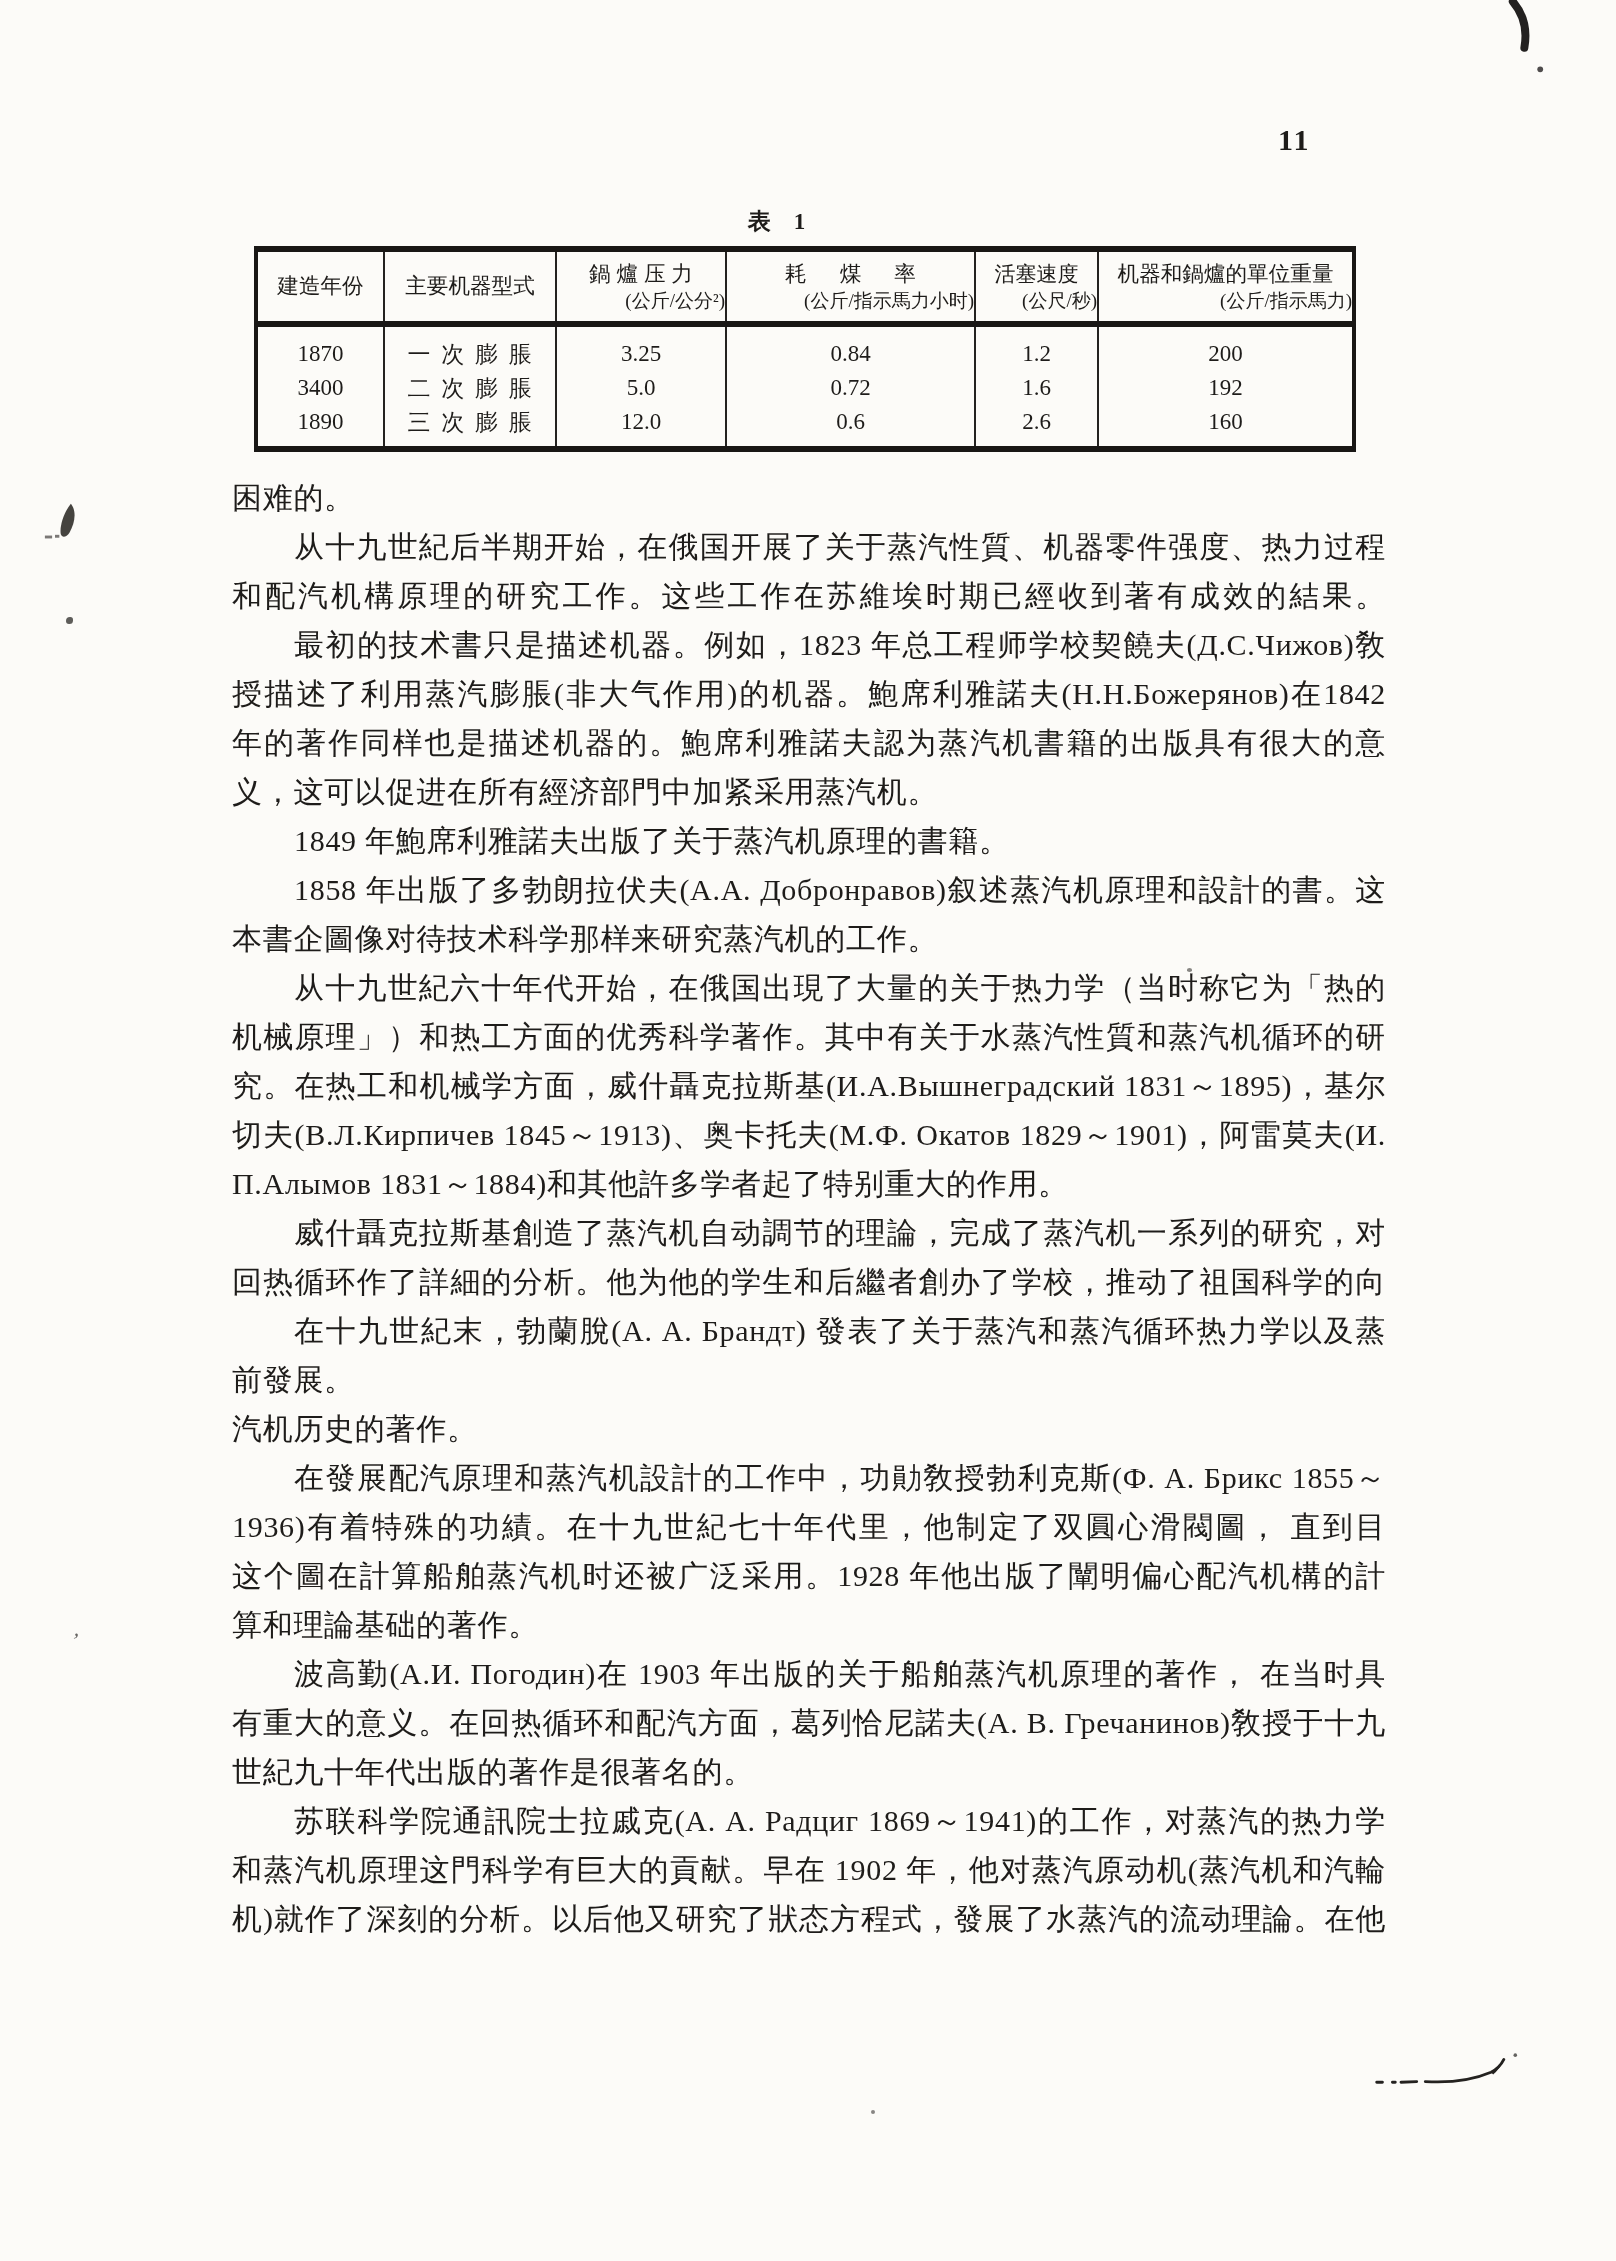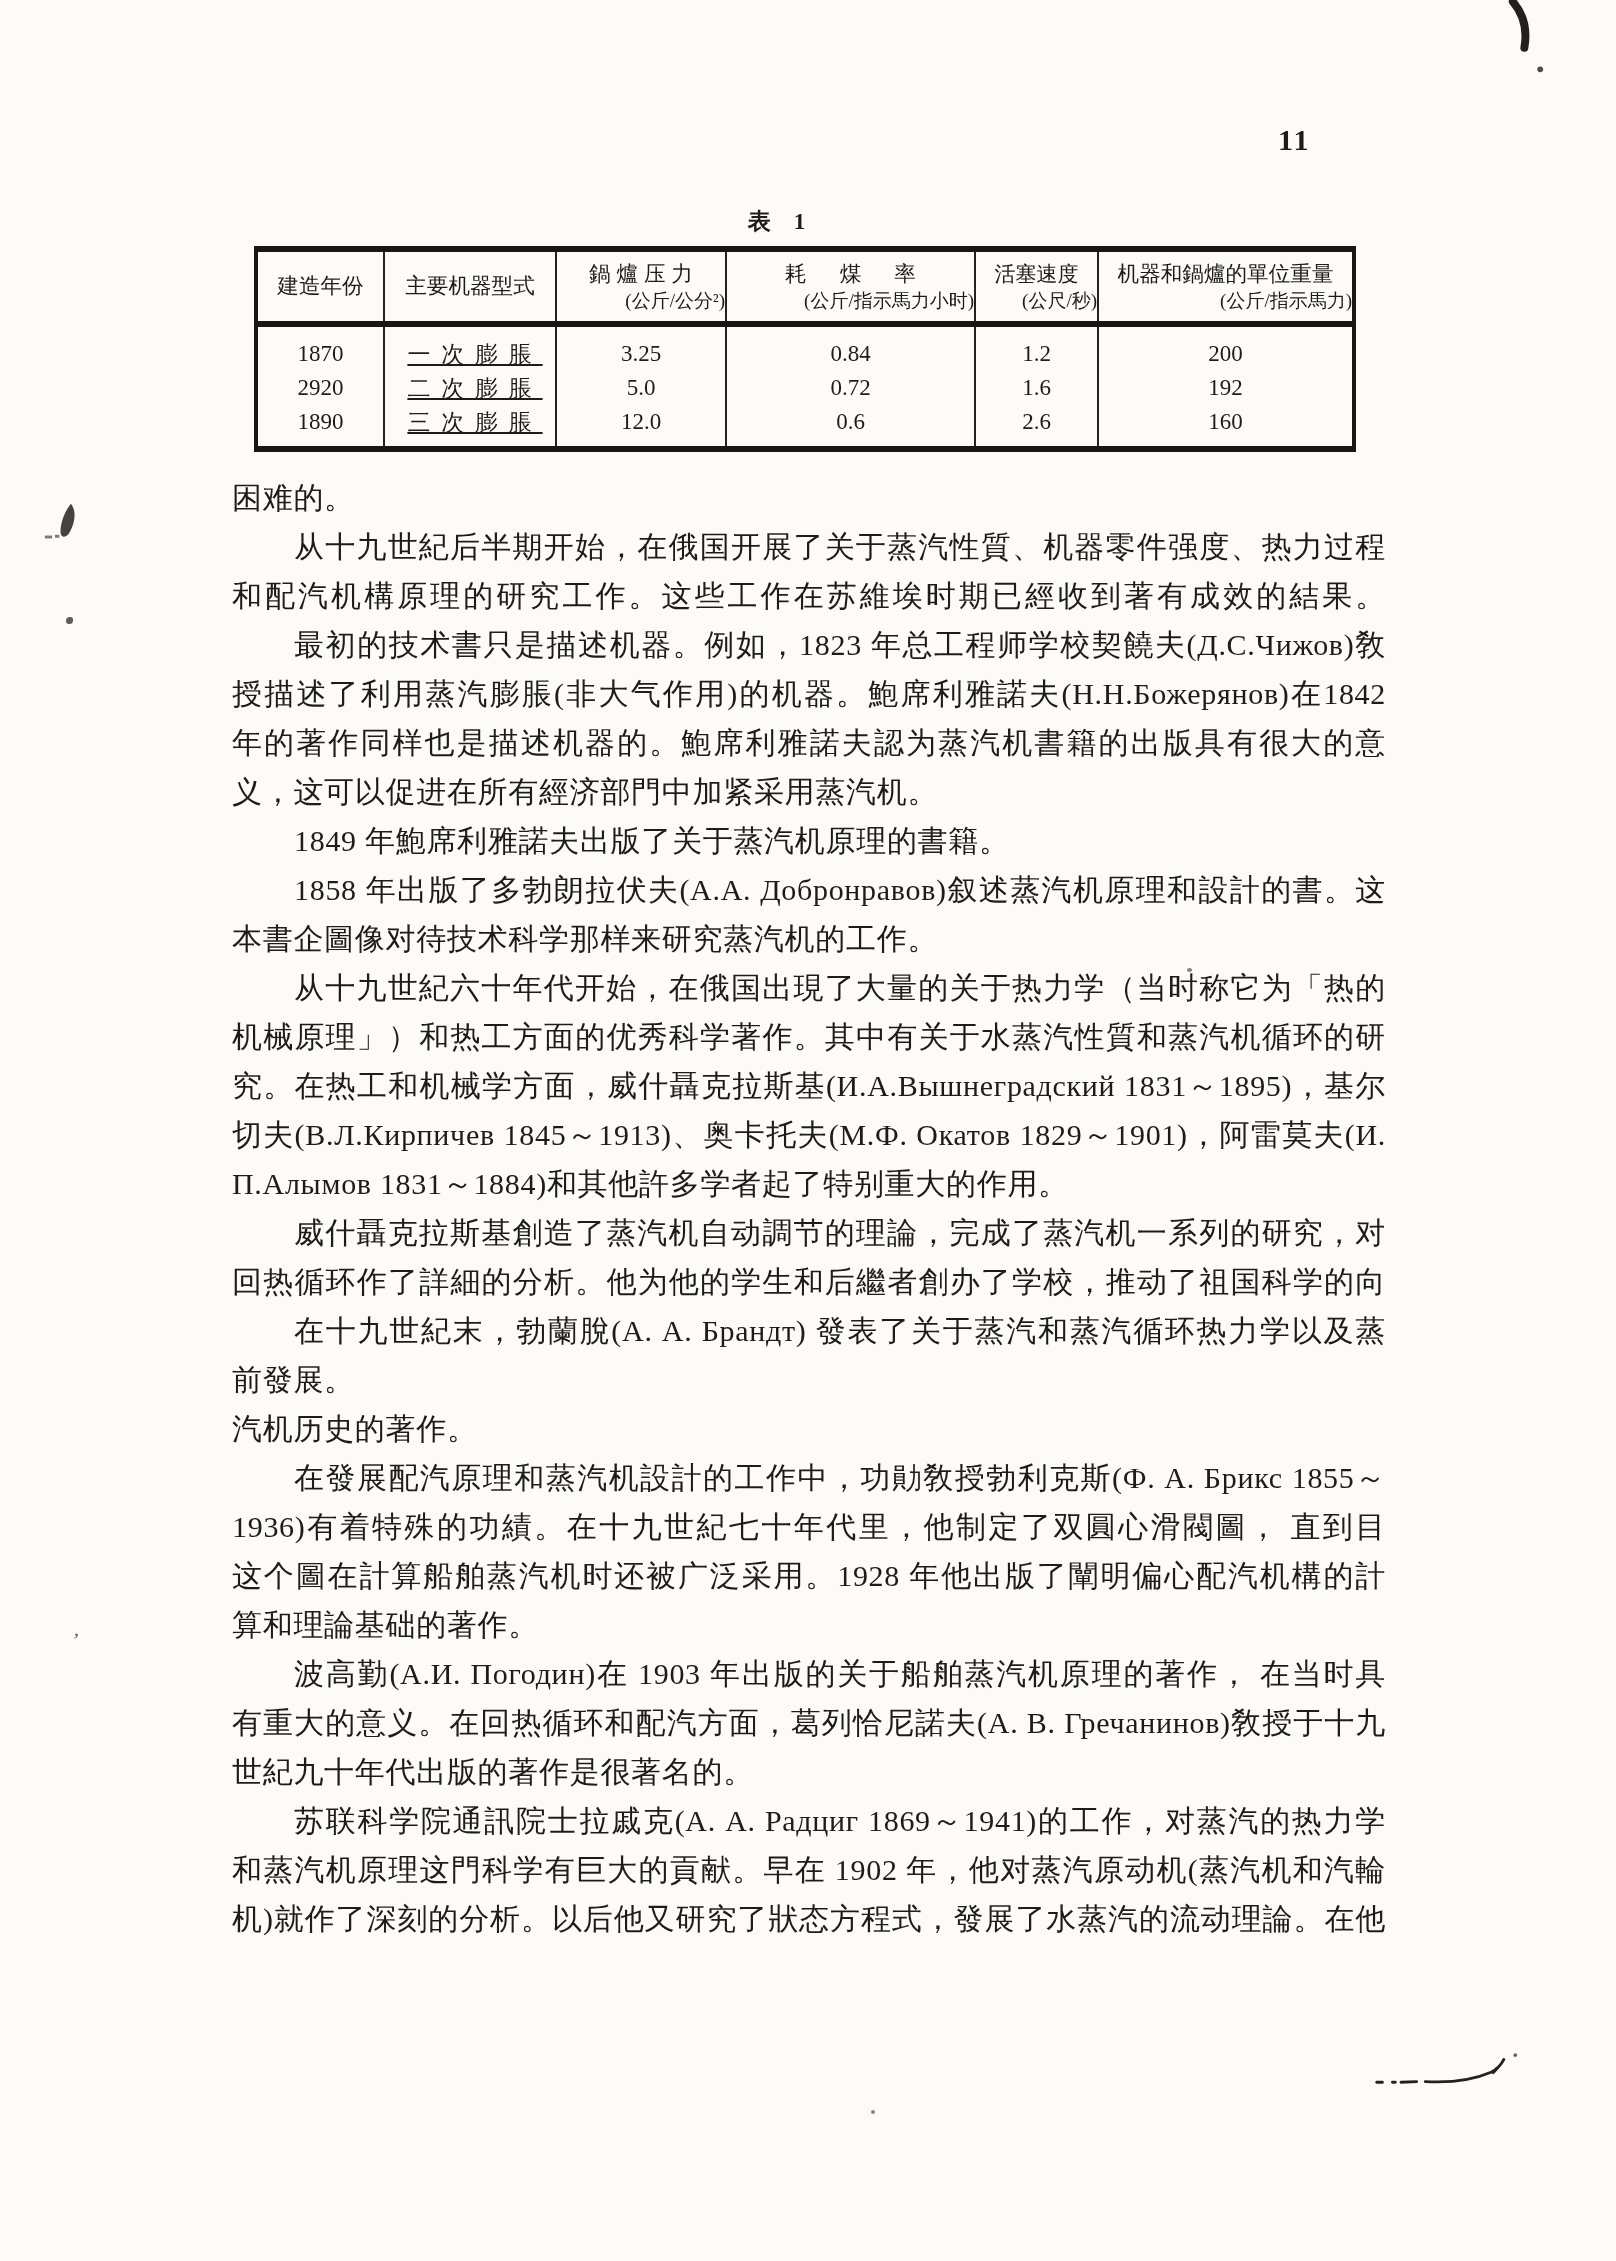--- a/index.html
+++ b/index.html
@@ -61,21 +61,21 @@
   thead th { height: 69px; border-bottom: 6.5px solid #191715; }
   .h1 { font-size: 21.6px; line-height: 29px; white-space: nowrap; }
   .h2 { font-size: 19px; line-height: 24.5px; white-space: nowrap; text-align: right; }
   th.c2 .h1 { letter-spacing: 5.8px; padding-left: 5.8px; }
   th.c3 .h1 { letter-spacing: 33px; padding-left: 33px; }
   th.c4 .h1 { font-size: 21px; }
   th.c5 .h1 { font-size: 21.6px; }
   tbody td { height: 34px; font-size: 23px; }
   tbody tr:first-child td { padding-top: 10px; }
   tbody tr:last-child td { padding-bottom: 7.2px; }
-  tbody td.c1 { letter-spacing: 10.8px; padding-left: 10px; text-decoration: underline; }
+  tbody td.c1 { letter-spacing: 10.8px; padding-left: 10px; }
   
   .body-text {
     position: absolute;
     left: 232px;
     top: 473px;
     width: 1154px;
   }
   .line {
     height: 49px;
     line-height: 49px;
@@ -152,21 +152,21 @@
       <tbody>
           <tr>
             <td class="c0">1870</td>
             <td class="c1">一次膨脹</td>
             <td class="c2">3.25</td>
             <td class="c3">0.84</td>
             <td class="c4">1.2</td>
             <td class="c5">200</td>
           </tr>
           <tr>
-            <td class="c0">2920</td>
+            <td class="c0">3400</td>
             <td class="c1">二次膨脹</td>
             <td class="c2">5.0</td>
             <td class="c3">0.72</td>
             <td class="c4">1.6</td>
             <td class="c5">192</td>
           </tr>
           <tr>
             <td class="c0">1890</td>
             <td class="c1">三次膨脹</td>
             <td class="c2">12.0</td>

